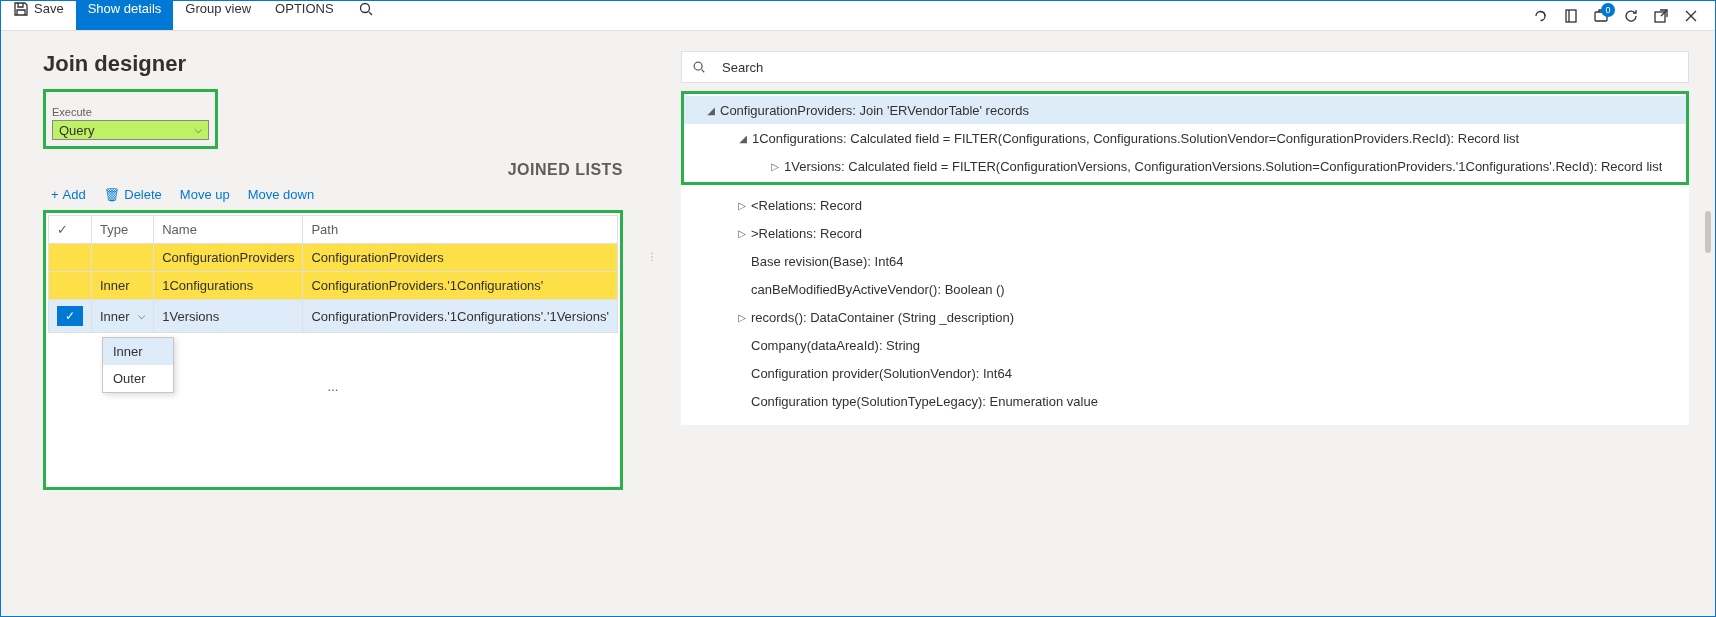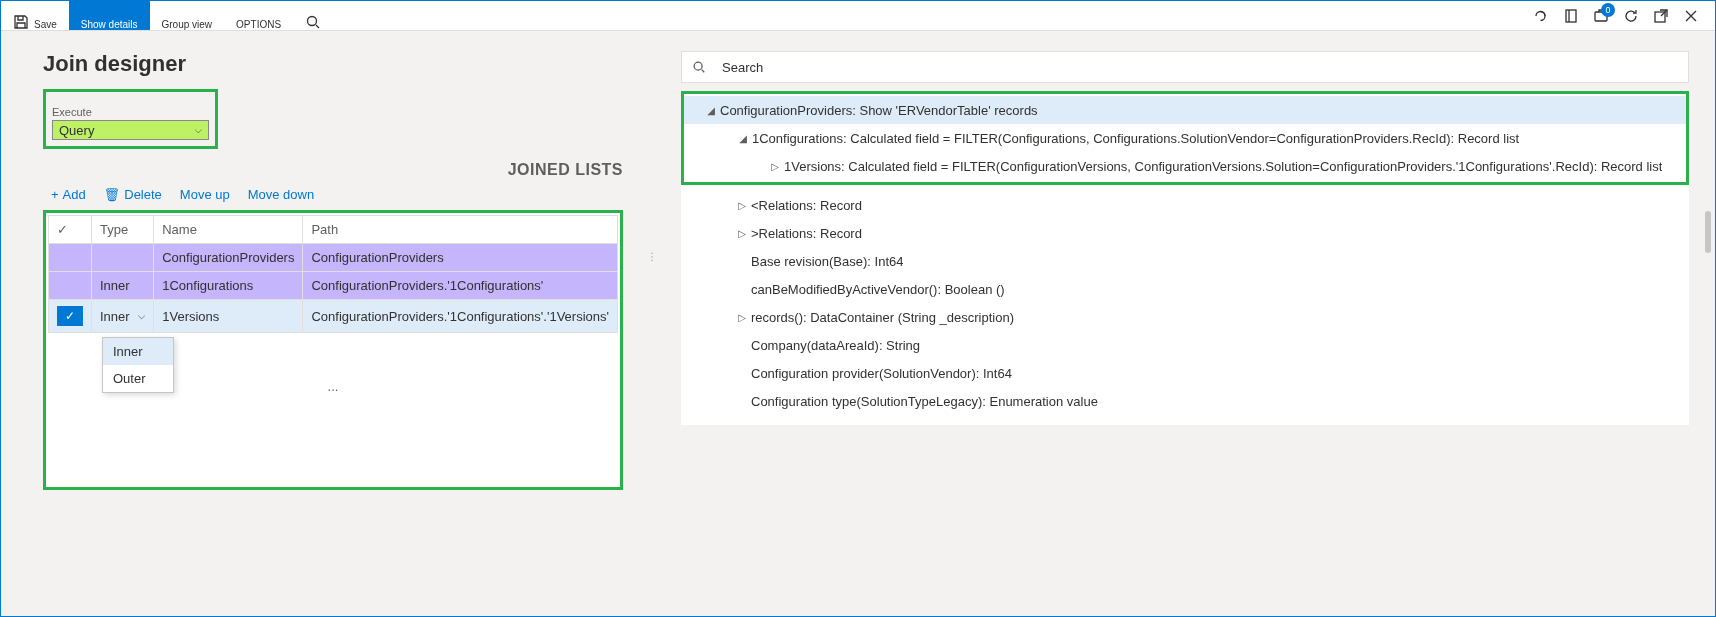--- a/index.html
+++ b/index.html
@@ -18,23 +18,23 @@
     height: 30px;
     background: #fff;
     display: flex;
     align-items: stretch;
     border-bottom: 1px solid #e1dfdd;
   }
   .toolbar-left { display: flex; align-items: stretch; }
   .toolbar-right { margin-left: auto; display: flex; align-items: center; gap: 14px; padding-right: 16px; }
   .tb-btn {
     display: flex;
-    align-items: flex-end;
+    align-items: flex-start;
     padding: 0 12px;
-    font-size: 10px;
+    font-size: 13px;
     color: #323130;
     cursor: pointer;
     gap: 5px;
   }
   .tb-btn.active {
     background: #0078d4;
     color: #fff;
   }
   .tb-icon { display:inline-flex; align-items:center; justify-content:center; width:16px; height:16px; }
   .tb-icon svg { width:16px; height:16px; stroke:#323130; stroke-width:1.3; fill:none; }
@@ -71,21 +71,21 @@
   
   .grid-box {
     border: 3px solid #2bb14c;
     padding: 2px;
     height: 280px;
     background:#fff;
     position:relative;
   }
   table.grid { width:100%; border-collapse:collapse; font-size:13px; }
   table.grid th { text-align:left; font-weight:400; color:#605e5c; padding:6px 8px; border:1px solid #e1dfdd; background:#fff; }
-  table.grid td { padding:6px 8px; border:1px solid #e1dfdd; background:#c4b5fd; }
+  table.grid td { padding:6px 8px; border:1px solid #e1dfdd; background:#fde047; }
   table.grid tr.sel td { background:#deecf9; }
   .check-col { width:28px; text-align:center; }
   .type-col { width:66px; }
   .name-col { width:146px; }
   .checkmark { width:26px; height:20px; background:#0078d4; display:flex; align-items:center; justify-content:center; color:#fff; font-size:12px; }
   .type-combo { display:flex; align-items:center; justify-content:space-between; }
 
   .dropdown {
     position:absolute;
     left: 56px;
@@ -296,21 +296,21 @@
       <svg viewBox="0 0 16 16">
             <circle cx="7" cy="7" r="4.5"></circle>
             <path d="M11 11l3 3"></path>
           </svg>
       <span>Search</span>
     </div>
 
     <div class="tree-box">
       <div class="tree-row sel indent-1">
         <span class="tw twist">◢</span>
-        <span class="lbl">ConfigurationProviders: Show 'ERVendorTable' records</span>
+        <span class="lbl">ConfigurationProviders: Join 'ERVendorTable' records</span>
       </div>
       <div class="tree-row indent-2">
         <span class="tw twist">◢</span>
         <span class="lbl">1Configurations: Calculated field = FILTER(Configurations, Configurations.SolutionVendor=ConfigurationProviders.RecId): Record list</span>
       </div>
       <div class="tree-row" style="padding-left:82px;">
         <span class="tw twist">▷</span>
         <span class="lbl">1Versions: Calculated field = FILTER(ConfigurationVersions, ConfigurationVersions.Solution=ConfigurationProviders.'1Configurations'.RecId): Record list</span>
       </div>
     </div>

